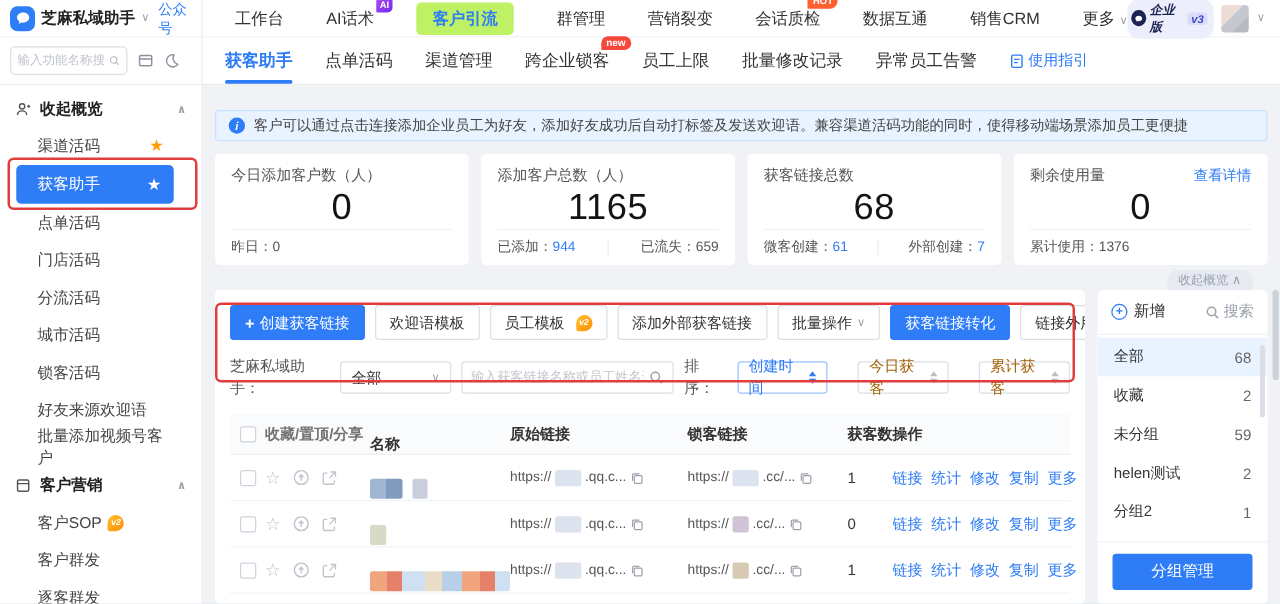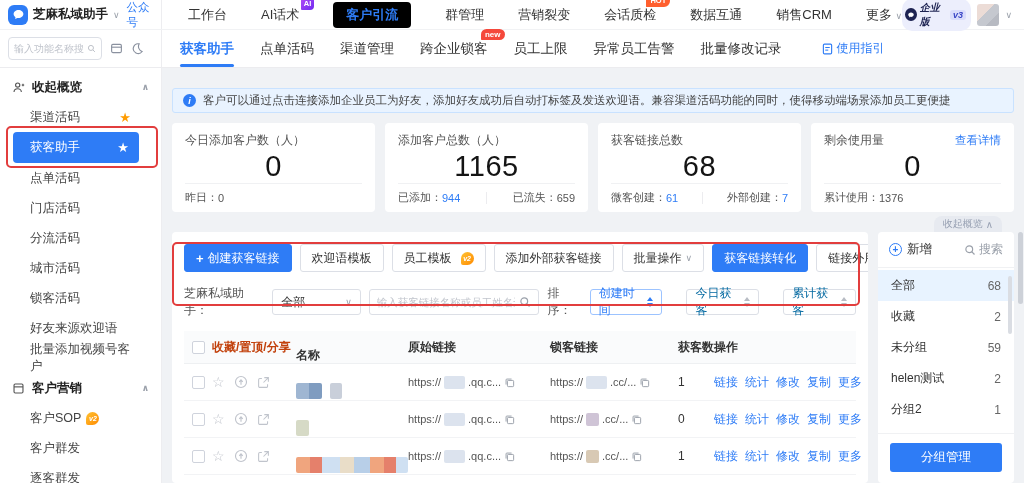--- a/index.html
+++ b/index.html
@@ -9,21 +9,21 @@
 
   
   .topbar { height:30px; background:#fff; display:flex; align-items:center; border-bottom:1px solid #f1f2f4; }
   .brand { width:162px; height:100%; display:flex; align-items:center; gap:5px; padding:0 8px; border-right:1px solid #ededf0; flex:none; }
   .logo { width:20px; height:20px; border-radius:6px; background:#2e7cf6; display:flex; align-items:center; justify-content:center; flex:none; }
   .brand-name { font-size:12.5px; font-weight:bold; color:#222; white-space:nowrap;text-align:center; }
   .chev { color:#9aa0aa; font-size:9px; }
   .acct { color:#2e7cf6; font-size:11.5px; margin-left:2px; }
   .topnav { display:flex; align-items:center; gap:34px; padding-left:26px; flex:1; }
   .nav-item { position:relative; font-size:13px; color:#333; cursor:pointer; white-space:nowrap; }
-  .nav-item.active { background:#000000; color:#2e7cf6; padding:4px 13px; border-radius:4px; font-weight:bold; }
+  .nav-item.active { background:#bef264; color:#2e7cf6; padding:4px 13px; border-radius:4px; font-weight:bold; }
   .badge-ai { position:absolute; top:-9px; right:-15px; background:linear-gradient(135deg,#b44bf7,#6f2bf0); color:#fff; font-size:7.5px; font-weight:bold; padding:2px 3px; border-radius:4px 4px 4px 1px; }
   .badge-hot { position:absolute; top:-11px; right:-14px; background:#ff5f2e; color:#fff; font-size:7.5px; font-weight:bold; padding:1.5px 4px; border-radius:7px 7px 7px 1px; }
   .top-right { display:flex; align-items:center; gap:6px; padding-right:12px; }
   .edition { display:flex; align-items:center; gap:3px; background:#eceefc; border-radius:10px; padding:2px 5px 2px 3px; }
   .ed-dot { width:13px; height:13px; border-radius:50%; background:#1d2352; display:flex; align-items:center; justify-content:center; }
   .ed-txt { font-size:10px; font-style:italic; font-weight:bold; color:#1d2352; }
   .ed-ver { font-size:9px; font-weight:bold; color:#3a46c6; background:#d9dcfb; border-radius:3px; padding:0 3px; font-style:italic; }
   .avatar { width:24px; height:22px; border-radius:3px; background:linear-gradient(135deg,#ecdcd6 0 40%,#c5c8cf 40% 70%,#b7bac2 70%); }
 
   
@@ -31,21 +31,21 @@
   .subbar-left { width:162px; flex:none; border-right:1px solid #ededf0; display:flex; align-items:center; gap:8px; padding:0 8px; }
   .func-search { display:flex; align-items:center; width:94px; height:23px; border:1px solid #dcdfe6; border-radius:4px; padding:0 5px; gap:3px; }
   .func-search input { border:0; outline:0; width:70px; font-size:10px; color:#333; background:transparent; }
   .func-search input::placeholder { color:#c0c4cc; }
   .icon-btn { color:#8a919f; display:flex; align-items:center; cursor:pointer; }
   .tabs { display:flex; align-items:center; gap:26px; padding-left:18px; }
   .tab { position:relative; font-size:13.5px; color:#333; cursor:pointer; height:100%; display:flex; align-items:center; white-space:nowrap; }
   .tab.active { color:#2e7cf6; font-weight:bold; }
   .tab.active:after { content:""; position:absolute; left:0; right:0; bottom:0; height:3px; background:#2e7cf6; border-radius:2px; }
   .badge-new { position:absolute; top:-1px; right:-17px; background:#f5483b; color:#fff; font-size:8px; font-weight:bold; padding:1px 4px; border-radius:7px 7px 7px 1px; }
-  .guide { display:flex; align-items:center; gap:4px; margin-left:14px; color:#2e7cf6; font-size:12px; cursor:pointer; white-space:nowrap; }
+  .guide { display:flex; align-items:center; gap:4px; color:#2e7cf6; font-size:12px; cursor:pointer; white-space:nowrap; }
 
   
   .body { display:flex; height:415px; }
   .sidebar { width:162px; flex:none; background:#fff; border-right:1px solid #ededf0; padding-top:4px; font-size:12.5px; position:relative; }
   .side-section { height:30px; display:flex; align-items:center; gap:7px; padding:0 12px; color:#222; font-weight:bold; }
   .side-section .chev { margin-left:auto; }
   .side-item { height:30px; display:flex; align-items:center; padding:0 30px; color:#444; cursor:pointer; }
   .side-item .star { margin-left:auto; font-size:13px; color:#ff9c00; }
   .side-item.active { background:#2e7cf6; color:#fff; border-radius:4px; margin:0 22px 0 13px; padding:0 10px 0 17px; height:31px; }
   .side-item.active .star { color:#fff; }
@@ -73,21 +73,21 @@
   .btn { height:28px; padding:0 11px; border:1px solid #dcdfe6; border-radius:3px; background:#fff; font-size:12px; color:#333; display:inline-flex; align-items:center; gap:4px; cursor:pointer; white-space:nowrap; flex:none; }
   .btn.primary { background:#2e7cf6; border-color:#2e7cf6; color:#fff; }
   .btn .plus { font-size:13px; font-weight:bold; }
 
   .filters { margin-top:13px; display:flex; align-items:center; justify-content:flex-end; gap:8px; font-size:12px; color:#555; }
   .select { width:92px; height:26px; border:1px solid #dcdfe6; border-radius:3px; display:flex; align-items:center; justify-content:space-between; padding:0 8px; color:#333; cursor:pointer; background:#fff; }
   .fsearch { width:178px; height:26px; border:1px solid #dcdfe6; border-radius:3px; display:flex; align-items:center; padding:0 7px; gap:4px; background:#fff; }
   .fsearch input { border:0; outline:0; flex:1; font-size:10.5px; color:#333; background:transparent; min-width:0; }
   .fsearch input::placeholder { color:#c0c4cc; }
   .sorts { display:flex; gap:24px;border-radius:10px; }
-  .sort { height:26px; padding:0 8px; border:1px solid #dcdfe6; border-radius:3px; display:flex; align-items:center; gap:5px; font-size:12px; color:#0369a1; cursor:pointer; background:#fff; }
+  .sort { height:26px; padding:0 8px; border:1px solid #dcdfe6; border-radius:3px; display:flex; align-items:center; gap:5px; font-size:12px; color:#a16207; cursor:pointer; background:#fff; }
   .sort.active { color:#2e7cf6; border-color:#9cc3ff; }
   .arr { display:flex; flex-direction:column; gap:2px; }
   .arr i { width:0; height:0; border-left:3.5px solid transparent; border-right:3.5px solid transparent; }
   .arr .up { border-bottom:4px solid #b8bcc4; }
   .arr .dn { border-top:4px solid #b8bcc4; }
   .sort.active .up { border-bottom-color:#2e7cf6; }
   .sort.active .dn { border-top-color:#2e7cf6; }
 
   .table { margin-top:12px; font-size:12px; }
   .tr { display:flex; align-items:center; height:37px; border-bottom:1px solid #f2f3f5; }
@@ -199,22 +199,22 @@
     </div>
     <div class="tabs">
       <span class="tab active">获客助手</span>
       <span class="tab">点单活码</span>
       <span class="tab">渠道管理</span>
       <span class="tab">
           <span>跨企业锁客</span>
           <span class="badge-new">new</span>
         </span>
       <span class="tab">员工上限</span>
+      <span class="tab">批量修改记录</span>
       <span class="tab">异常员工告警</span>
-      <span class="tab">批量修改记录</span>
       <span class="guide">
         <svg width="11" height="12" viewBox="0 0 14 16">
             <rect x="1.5" y="1.5" width="11" height="13" rx="1.5" fill="none" stroke="#2e7cf6" stroke-width="1.5"></rect>
             <line x1="4" y1="6" x2="10" y2="6" stroke="#2e7cf6" stroke-width="1.4"></line>
             <line x1="4" y1="9.5" x2="8" y2="9.5" stroke="#2e7cf6" stroke-width="1.4"></line>
           </svg>
         <span>使用指引</span>
       </span>
     </div>
   </div>
@@ -409,21 +409,21 @@
                   </span>
                 </span>
             </span>
           </div>
 
           <div class="table">
             <div class="tr thead">
               <span class="c-check">
                   <span class="cbx"></span>
                 </span>
-              <span class="c-icons" style="color:#c2410c;text-align:center;">收藏/置顶/分享</span>
+              <span class="c-icons" style="color:#737373;text-align:center;">收藏/置顶/分享</span>
               <span class="c-name">名称</span>
               <span class="c-orig" style="color:#333;font-size:12px;">原始链接</span>
               <span class="c-lock" style="color:#333;font-size:12px;">锁客链接</span>
               <span class="c-count">获客数</span>
               <span class="c-ops" style="color:#333;">操作</span>
             </div>
 
             <div class="tr">
               <span class="c-check">
                   <span class="cbx"></span>

